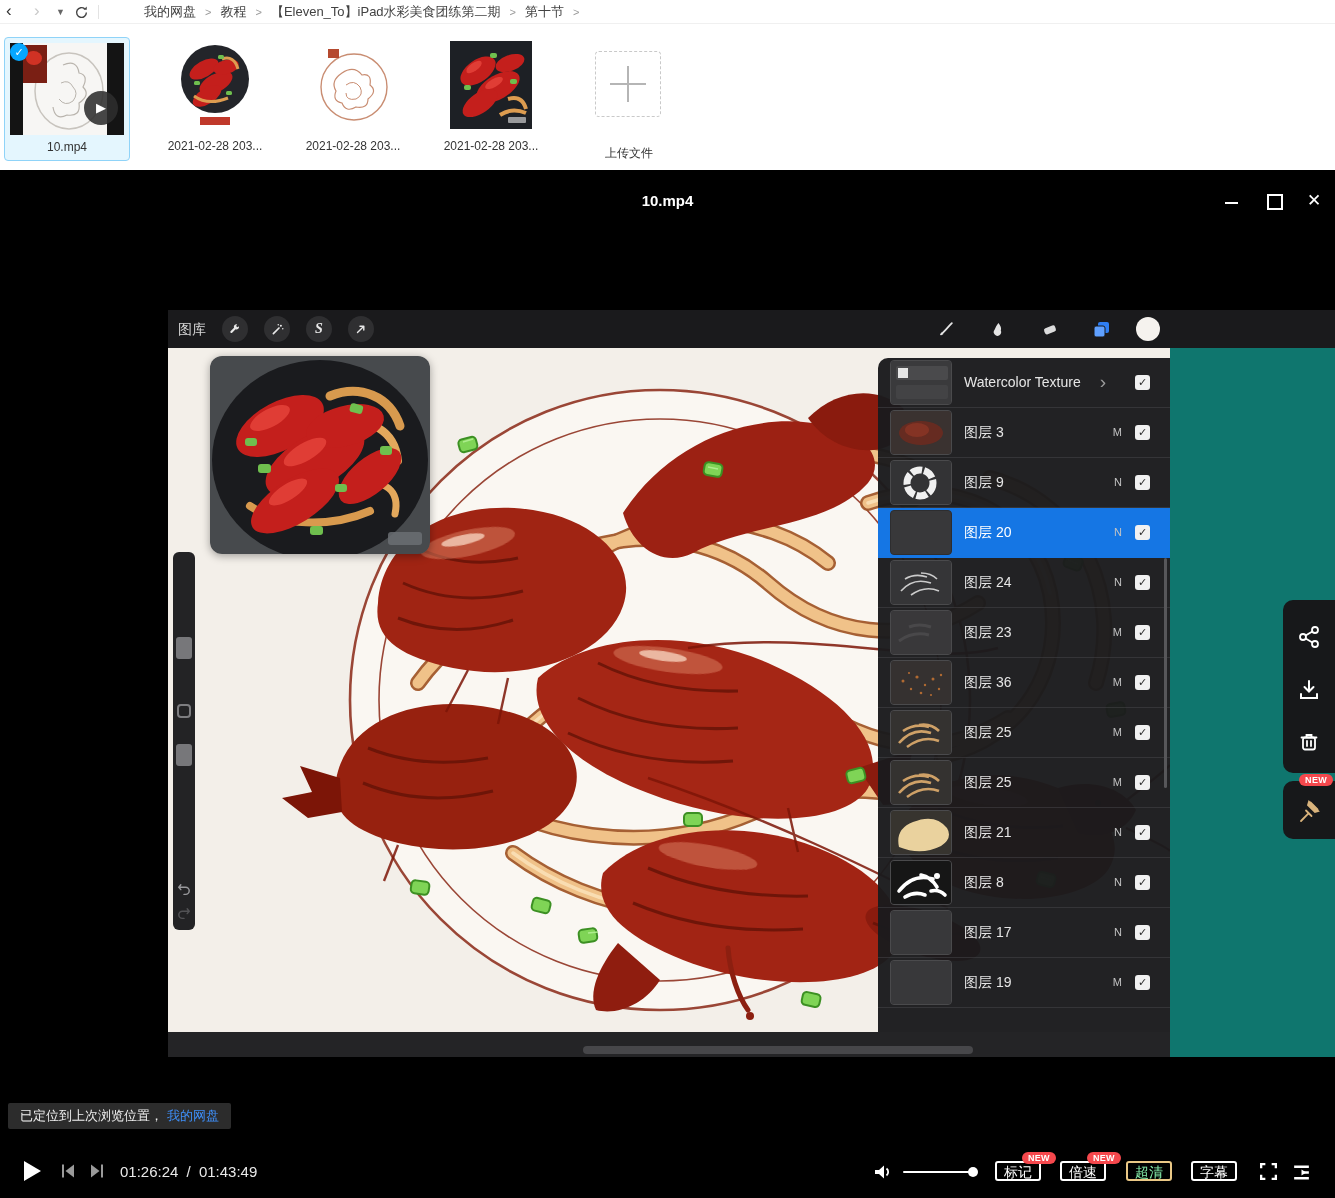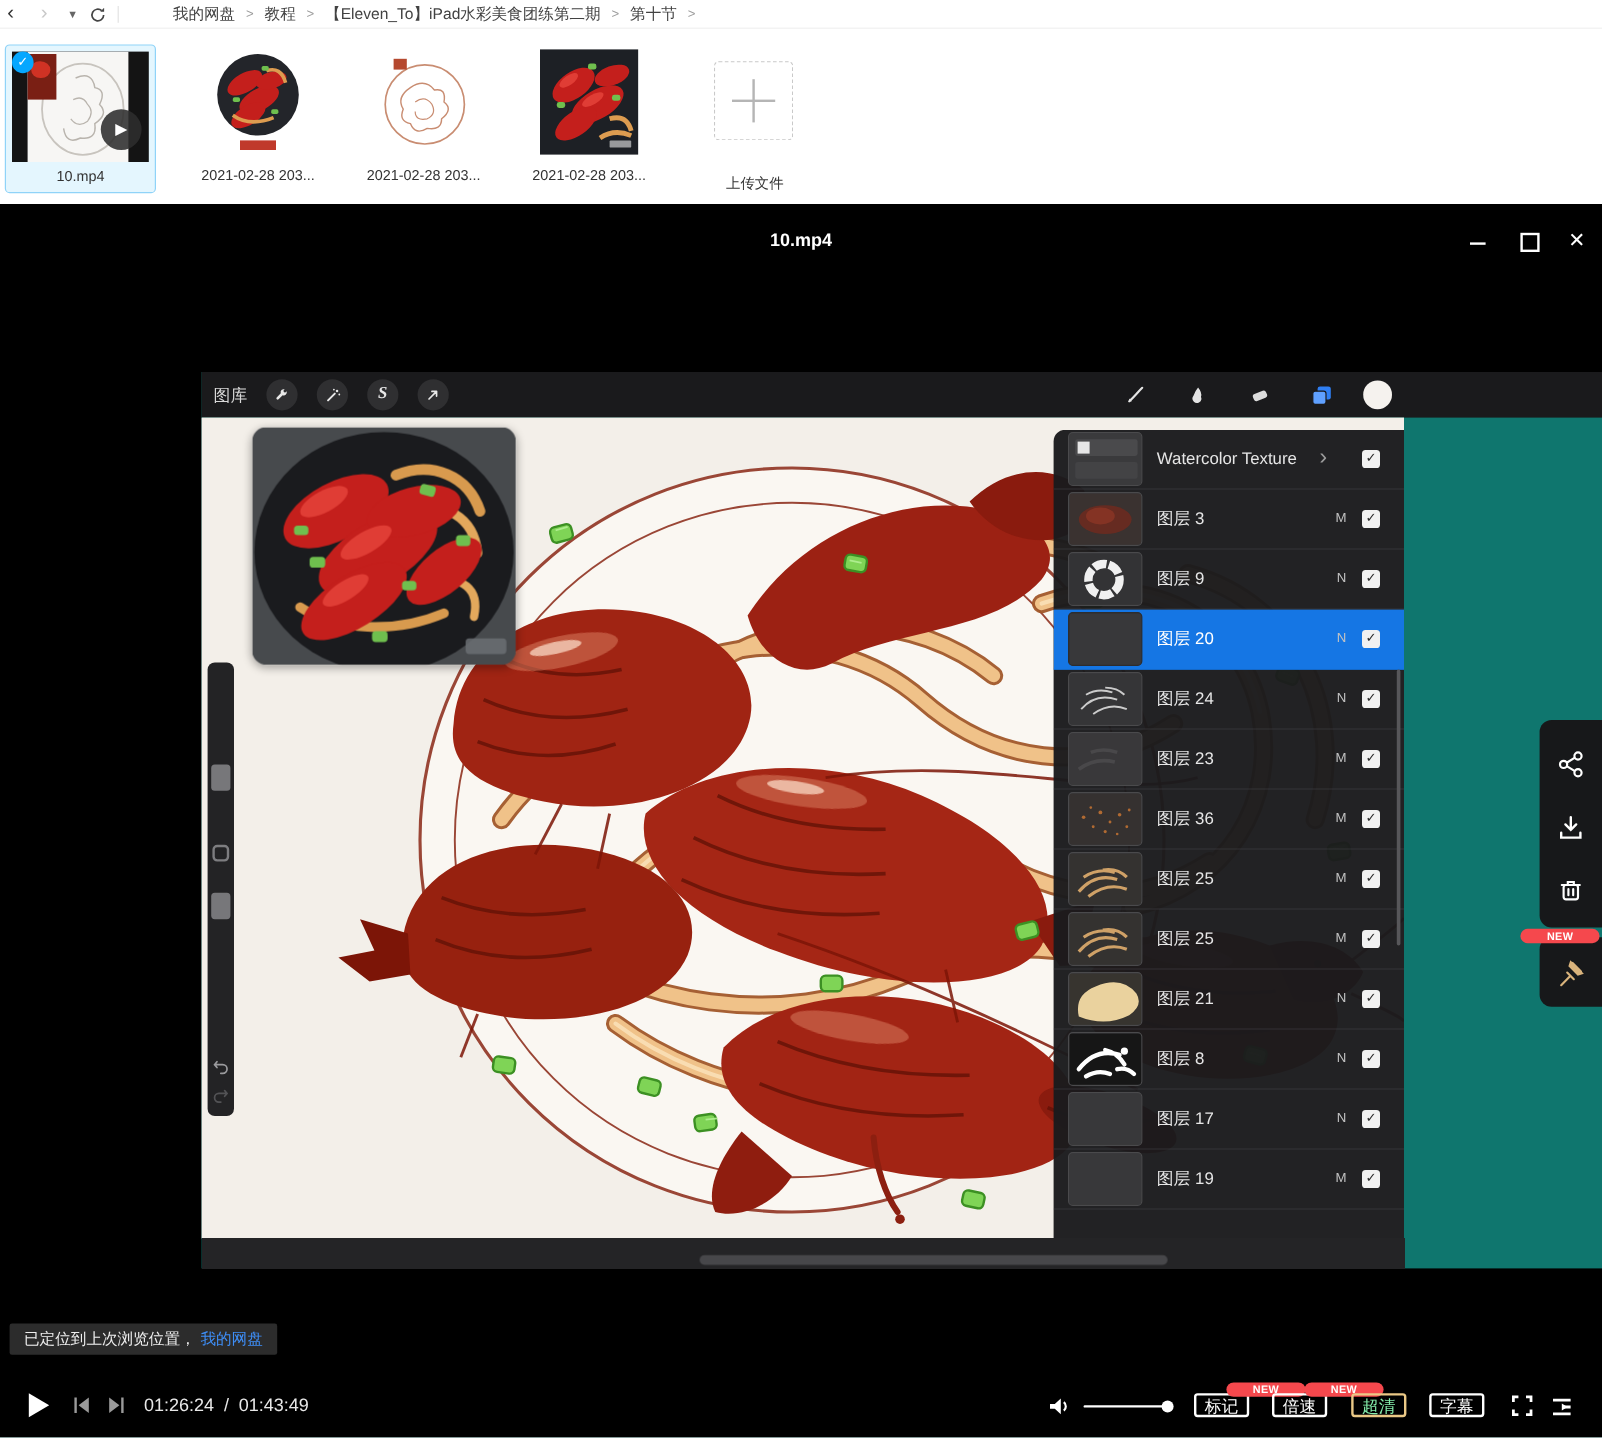--- a/index.html
+++ b/index.html
@@ -78,21 +78,21 @@
   .ly-blend { position:absolute; right:48px; top:18px; font-size:11px; color:#c3c3c3; }
   .ly-chevron { position:absolute; right:64px; top:13px; font-size:19px; color:#9c9c9c; }
   .ly-check { position:absolute; right:20px; top:17px; width:15px; height:15px; background:#f1f1f1; border-radius:3px; color:#2b2b2b; font-size:11px; line-height:15px; text-align:center; }
   .ly-scroll { position:absolute; right:3px; top:200px; width:3px; height:230px; background:#57575a; border-radius:2px; }
 
   
   .floatpanel { position:absolute; background:#17181a; border-radius:10px 0 0 10px; width:52px; }
   .fp-main { right:0; top:430px; height:173px; }
   .fp-pin { right:0; top:611px; height:58px; }
   .fp-icon { position:absolute; left:13px; width:26px; height:26px; cursor:pointer; }
-  .newbadge { position:absolute; background:#f5484d; color:#fff; font-size:9px; font-weight:bold; border-radius:8px; padding:1px 22px; letter-spacing:.3px; }
+  .newbadge { position:absolute; background:#f5484d; color:#fff; font-size:9px; font-weight:bold; border-radius:8px; padding:1px 6px; letter-spacing:.3px; }
 
   
   .toast { position:absolute; left:8px; top:933px; height:26px; line-height:26px; background:#2c2c2c; border-radius:2px; padding:0 12px; font-size:13px; color:#efefef; white-space:nowrap; }
   .toast a { color:#3e8ef7; text-decoration:none; margin-left:4px; cursor:pointer; }
 
   
   .controls { position:absolute; left:0; top:975px; width:1335px; height:53px; background:#000; }
   .cbtn { position:absolute; cursor:pointer; }
   .playtri { left:24px; top:16px; width:0; height:0; border-left:17px solid #fff; border-top:10px solid transparent; border-bottom:10px solid transparent; }
   .time { position:absolute; left:120px; top:18px; color:#e8e8e8; font-size:15px; }

